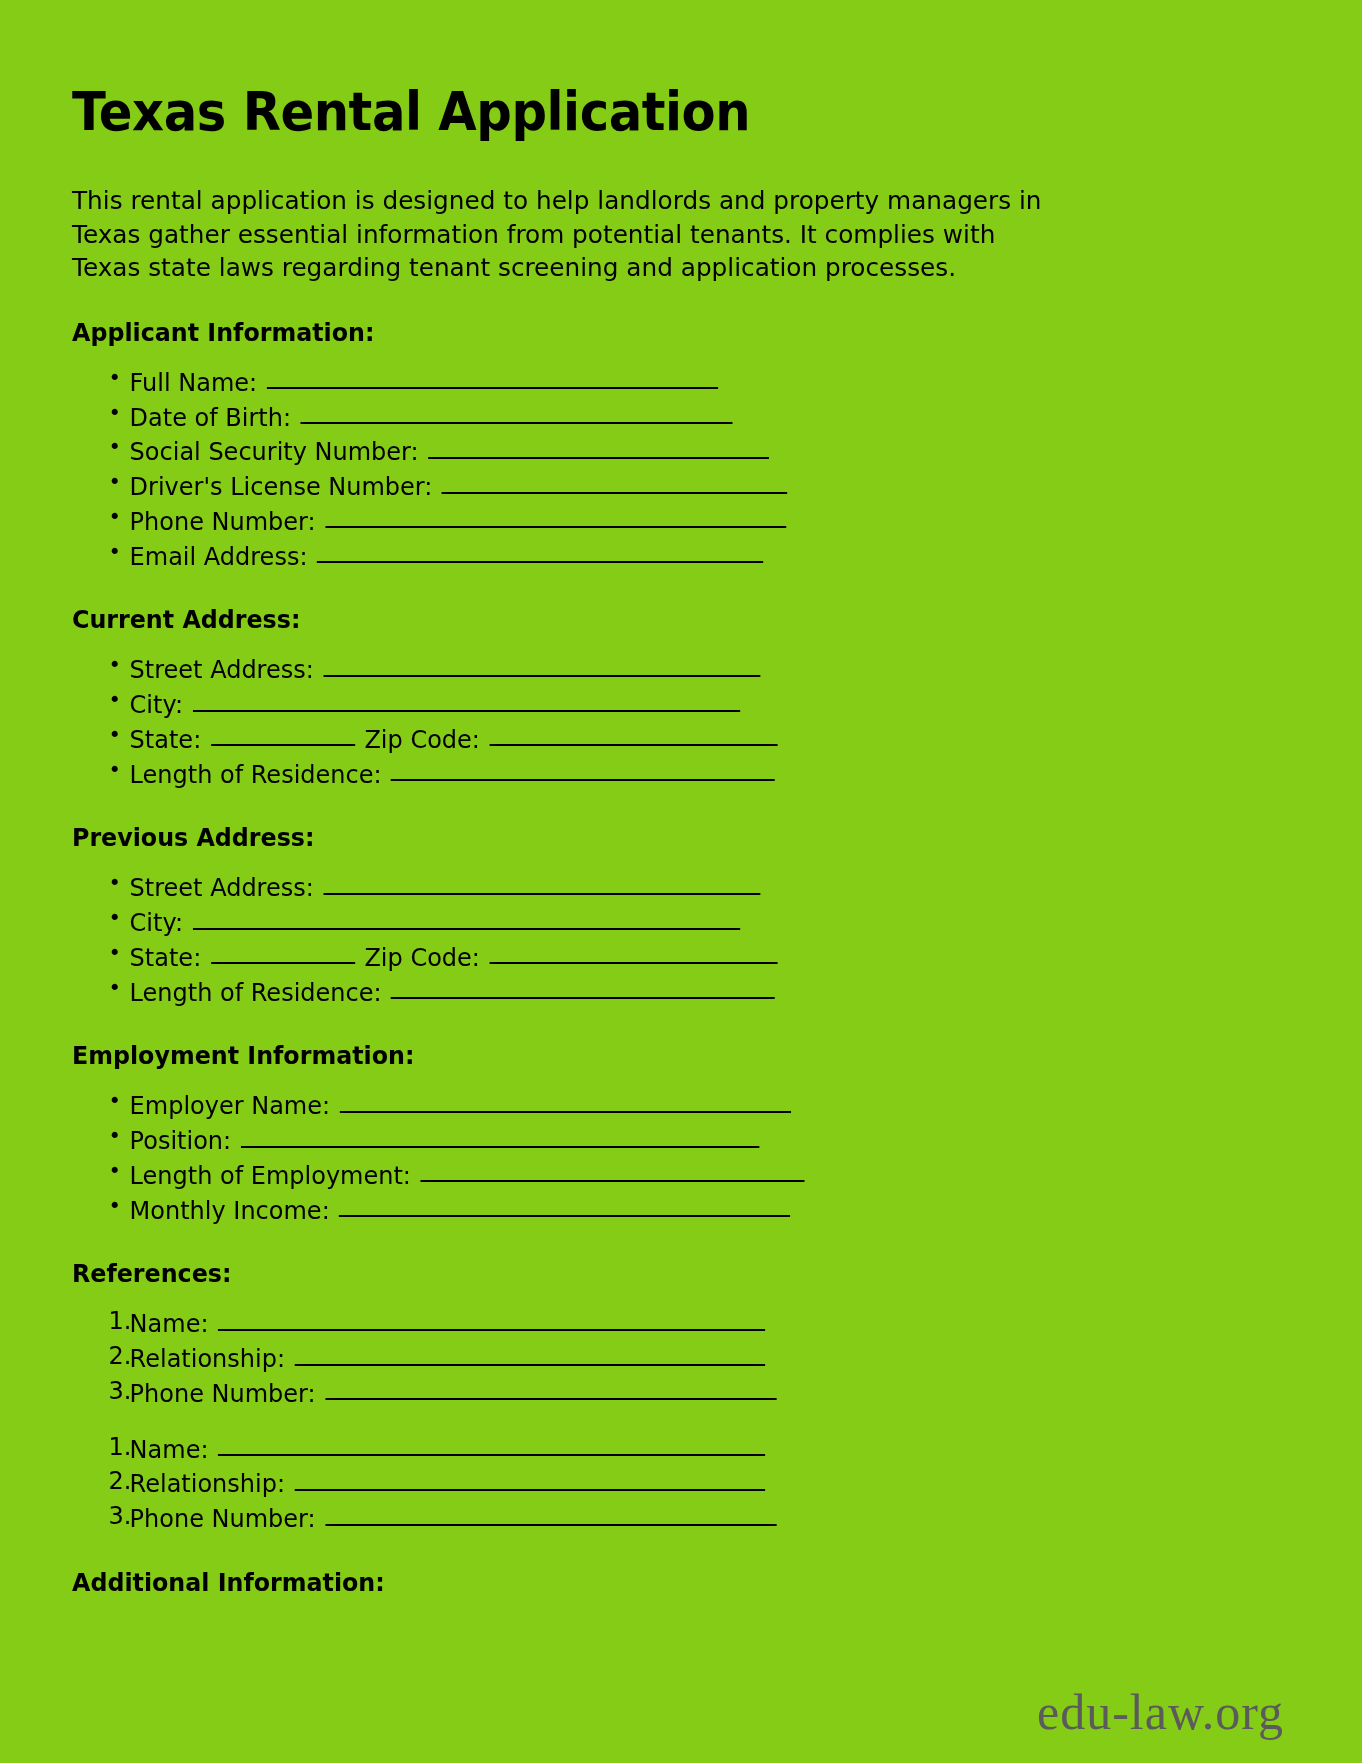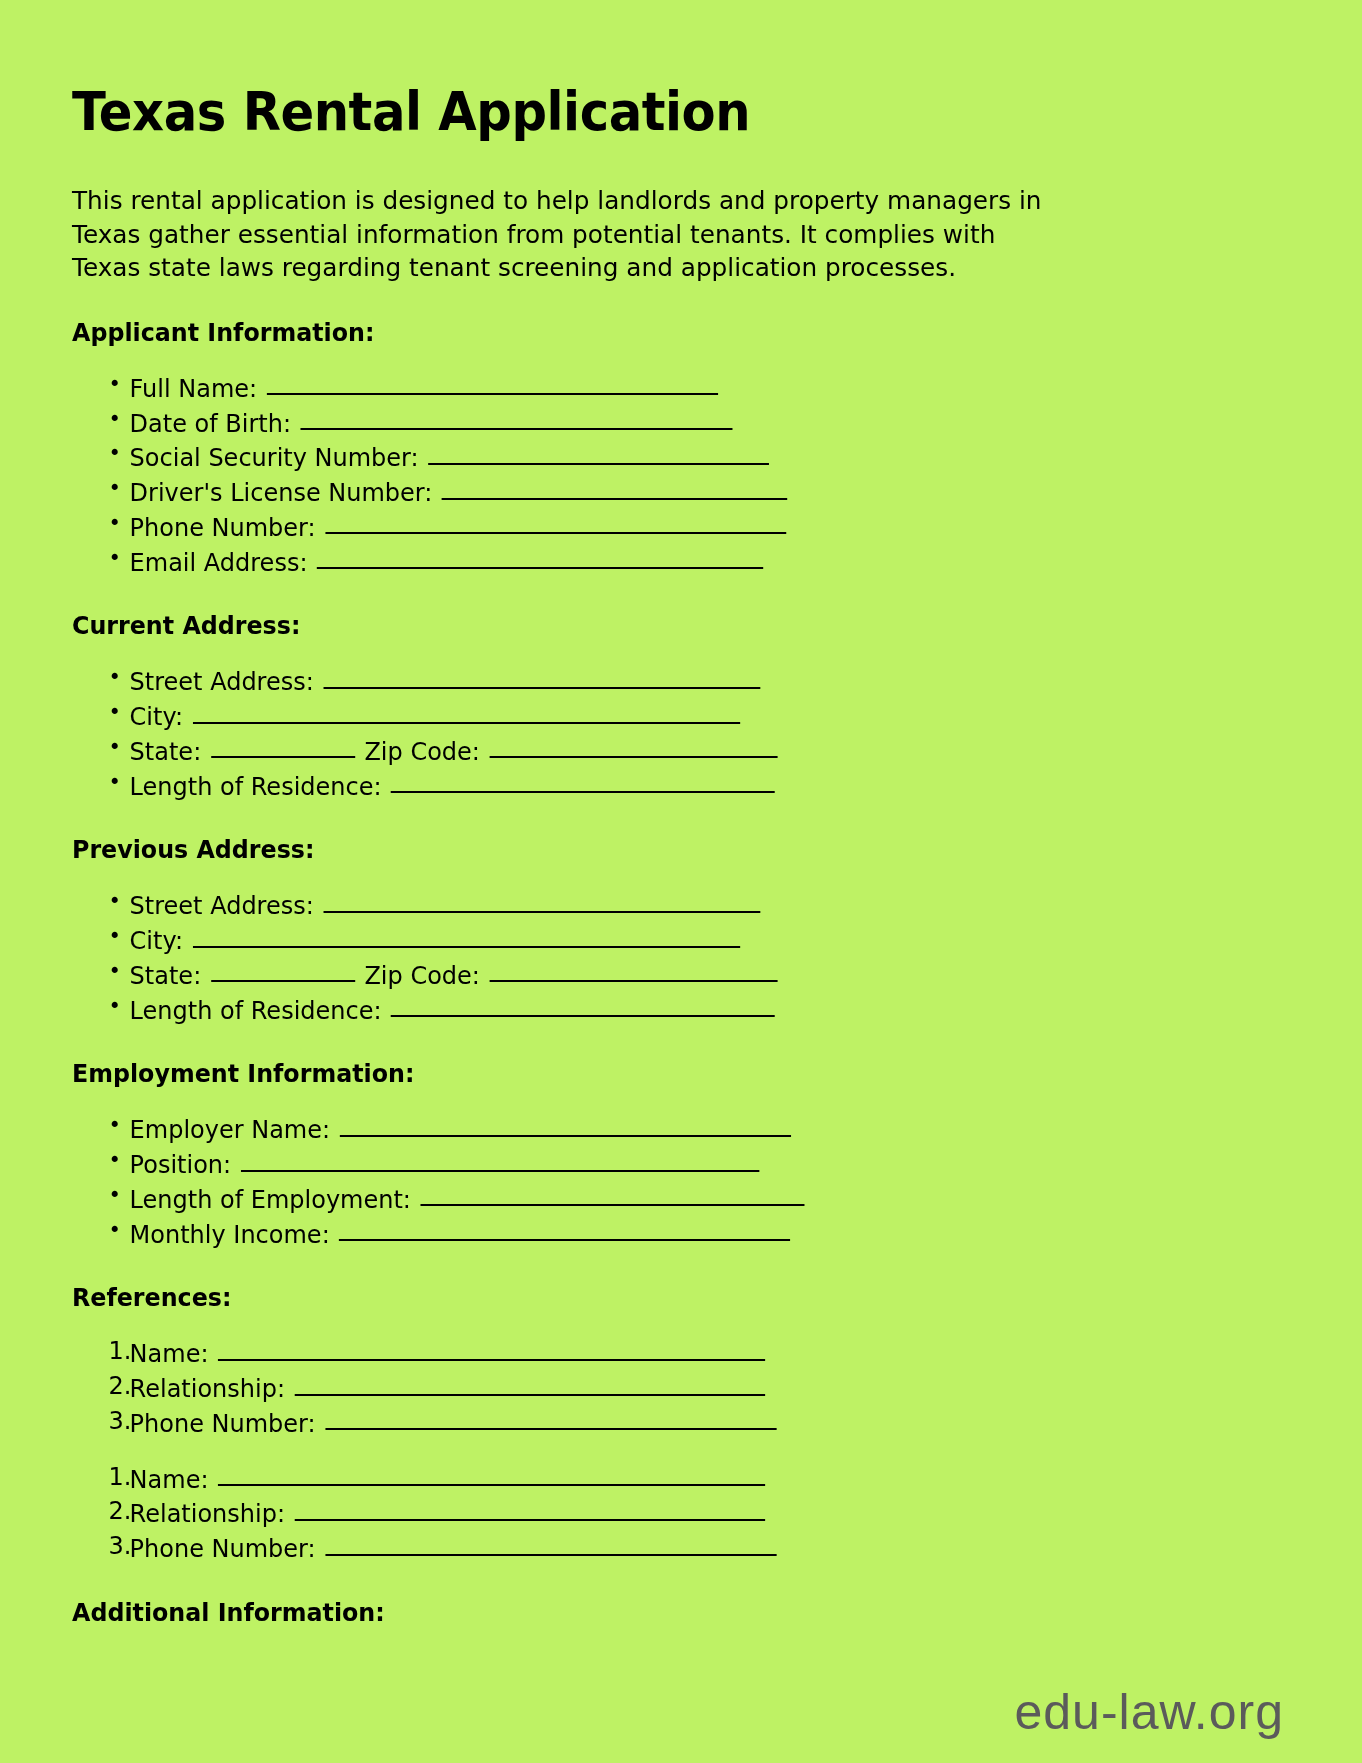--- a/index.html
+++ b/index.html
@@ -13,21 +13,21 @@
     position: relative;
     font-family: "DejaVu Sans", sans-serif;
     color: #000000;
     overflow: hidden;
   }
   .page {
     position: absolute;
     left: 0; top: 0;
     width: 1362px;
     height: 1763px;
-    background: #bef264;
+    background: #84cc16;
     box-sizing: border-box;
     padding: 72px 80px 0 72px;
   }
   .doc-title {
     font-family: "DejaVu Sans", sans-serif;
     font-weight: bold;
     font-size: 54px;
     line-height: 1.12;
     letter-spacing: -0.5px;
     margin: 0 0 0 0;
@@ -46,21 +46,21 @@
   }
   .section-heading {
     font-weight: bold;
     font-size: 25px;
     line-height: 1.2;
     margin: 34px 0 0 0;
     transform: scaleX(0.95);
     transform-origin: left top;
   }
   .list {
-    margin: 24px 0 0 0;
+    margin: 18px 0 0 0;
     padding: 0;
     list-style: none;
   }
   .list li {
     position: relative;
     font-size: 25px;
     line-height: 1.15;
     padding-left: 60px;
     margin-bottom: 3px;
     white-space: nowrap;
@@ -93,21 +93,21 @@
     right: 0;
     bottom: 0.06em;
     border-bottom: 2.6px solid #000;
   }
   .gap { display: inline-block; width: 10px; }
   .ref-group + .ref-group { margin-top: 24px; }
   .watermark {
     position: absolute;
     right: 78px;
     bottom: 22px;
-    font-family: Liberation Sans, sans-serif;
+    font-family: Liberation Serif, serif;
     font-size: 50px;
     color: #5b5b5b;
     letter-spacing: 1px;
     white-space: nowrap;
   }
 </style>
 </head>
 <body>
 
 <div class="page">

